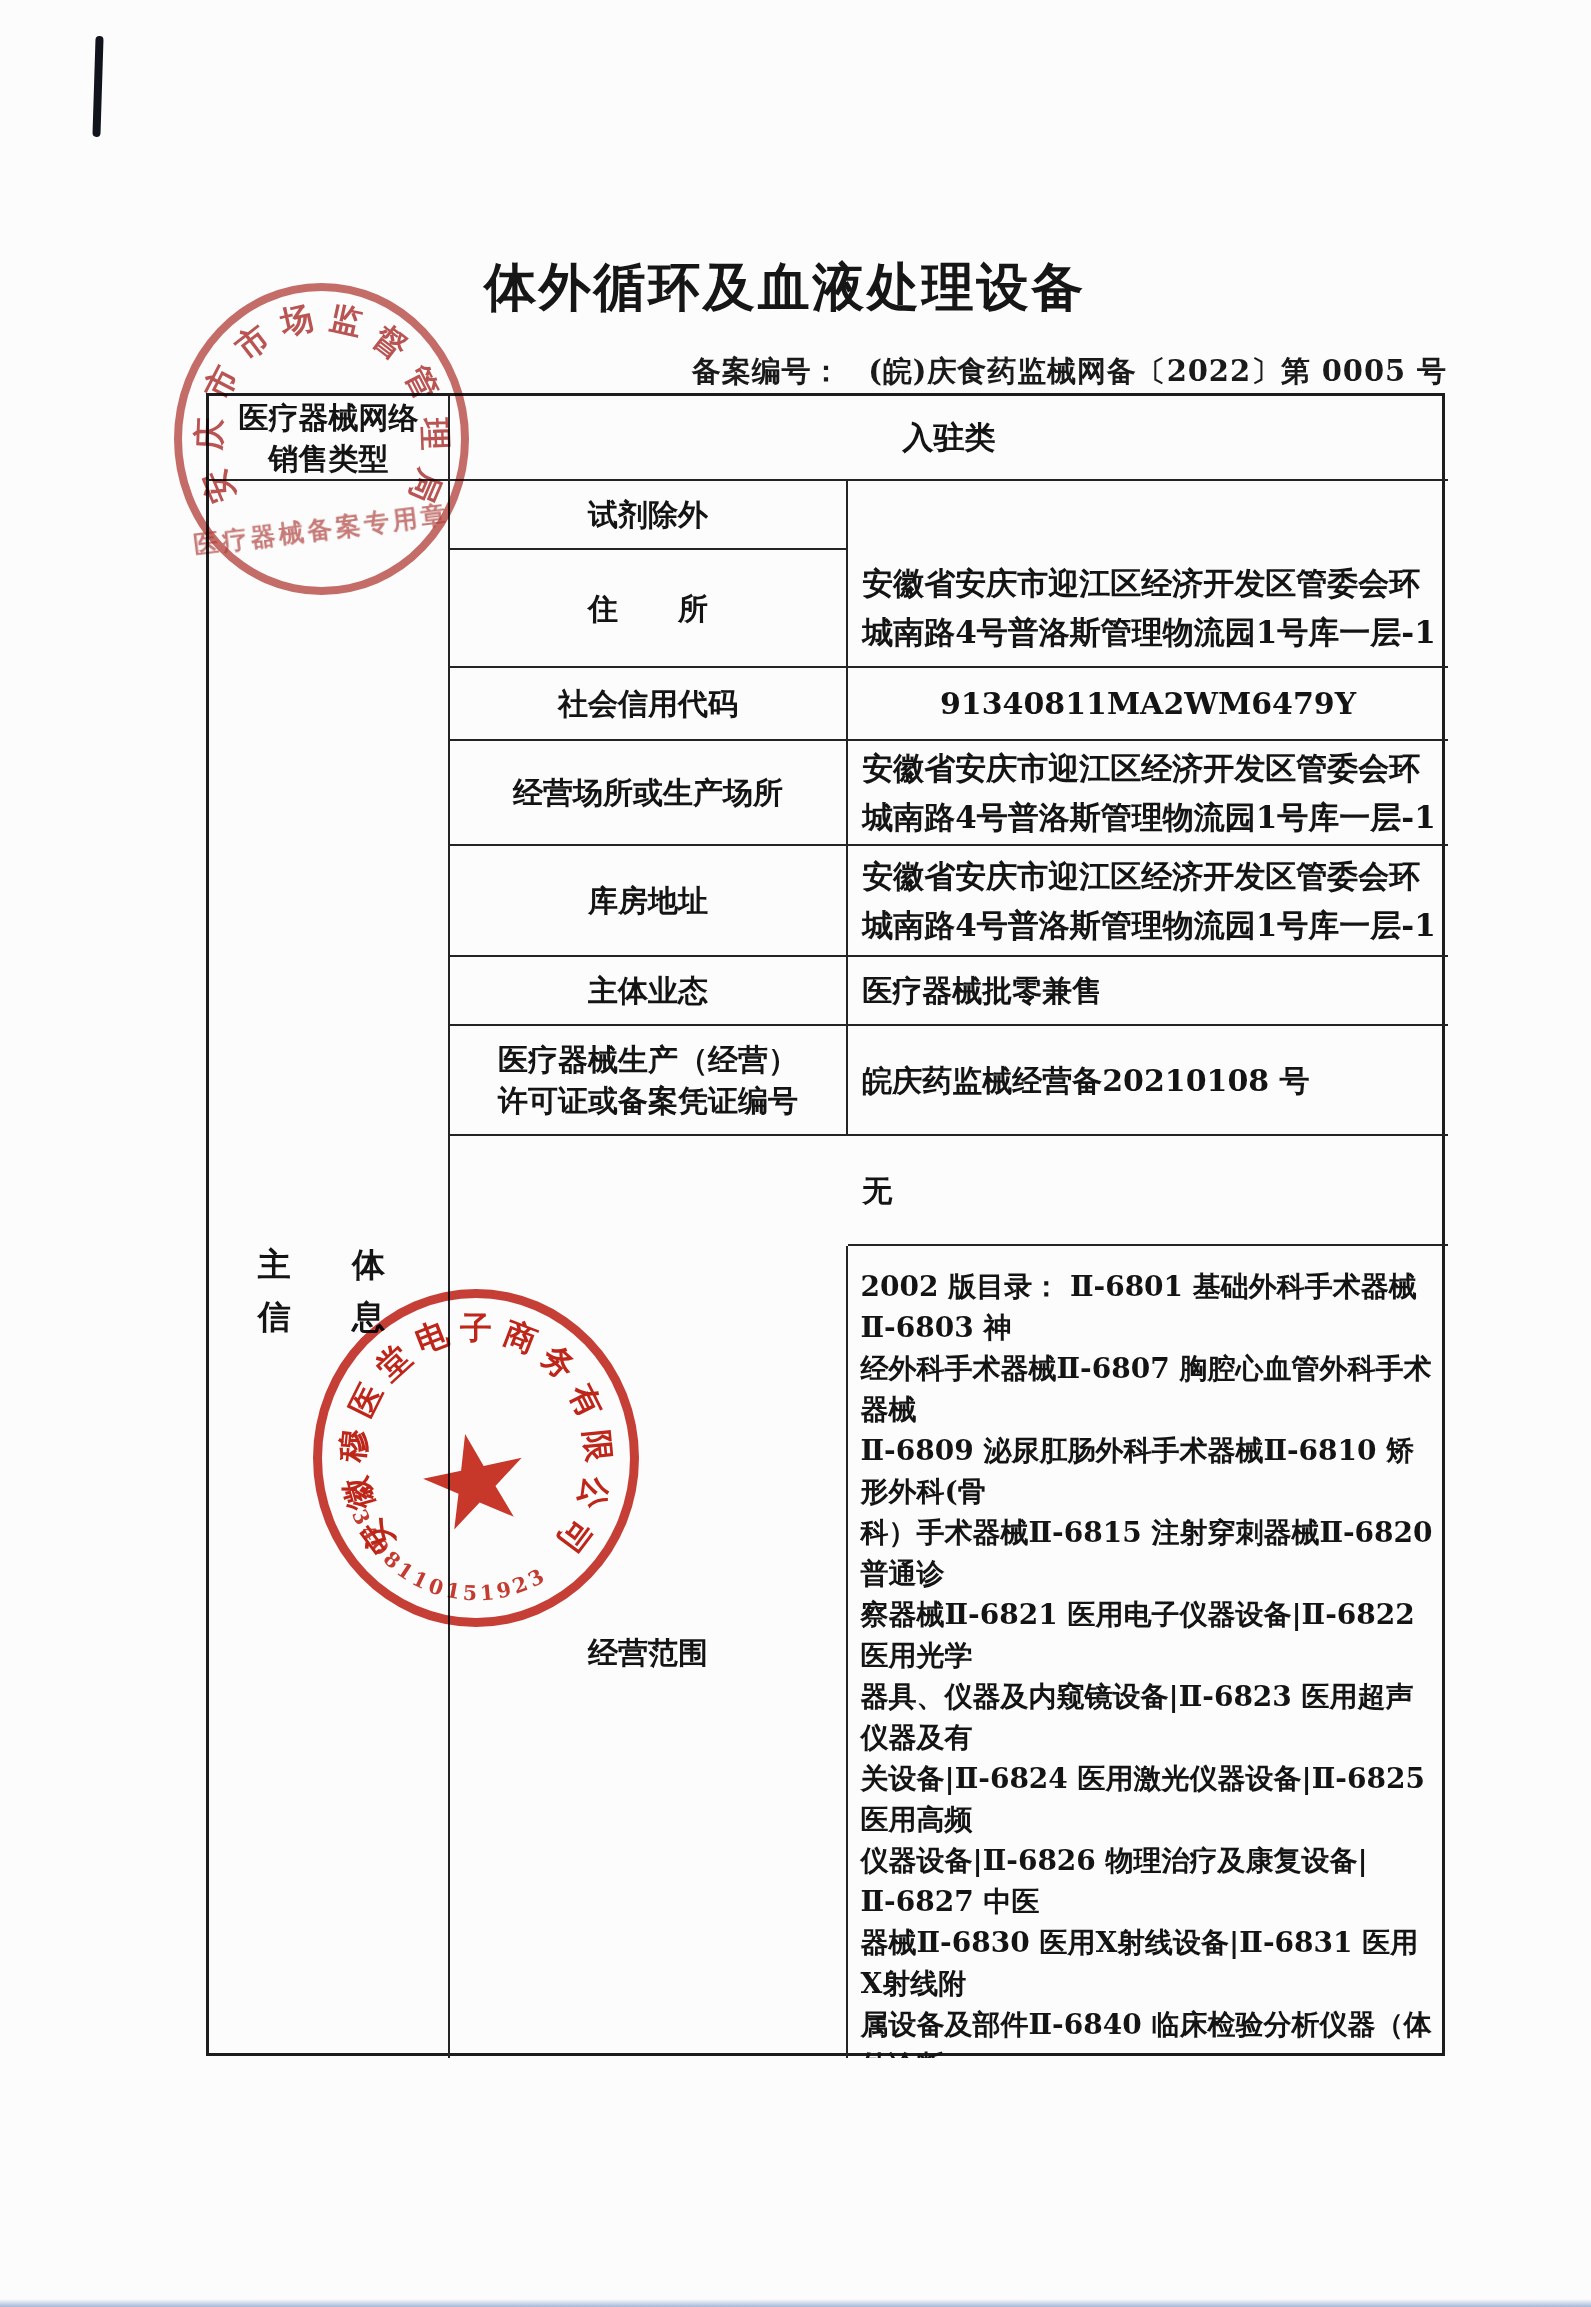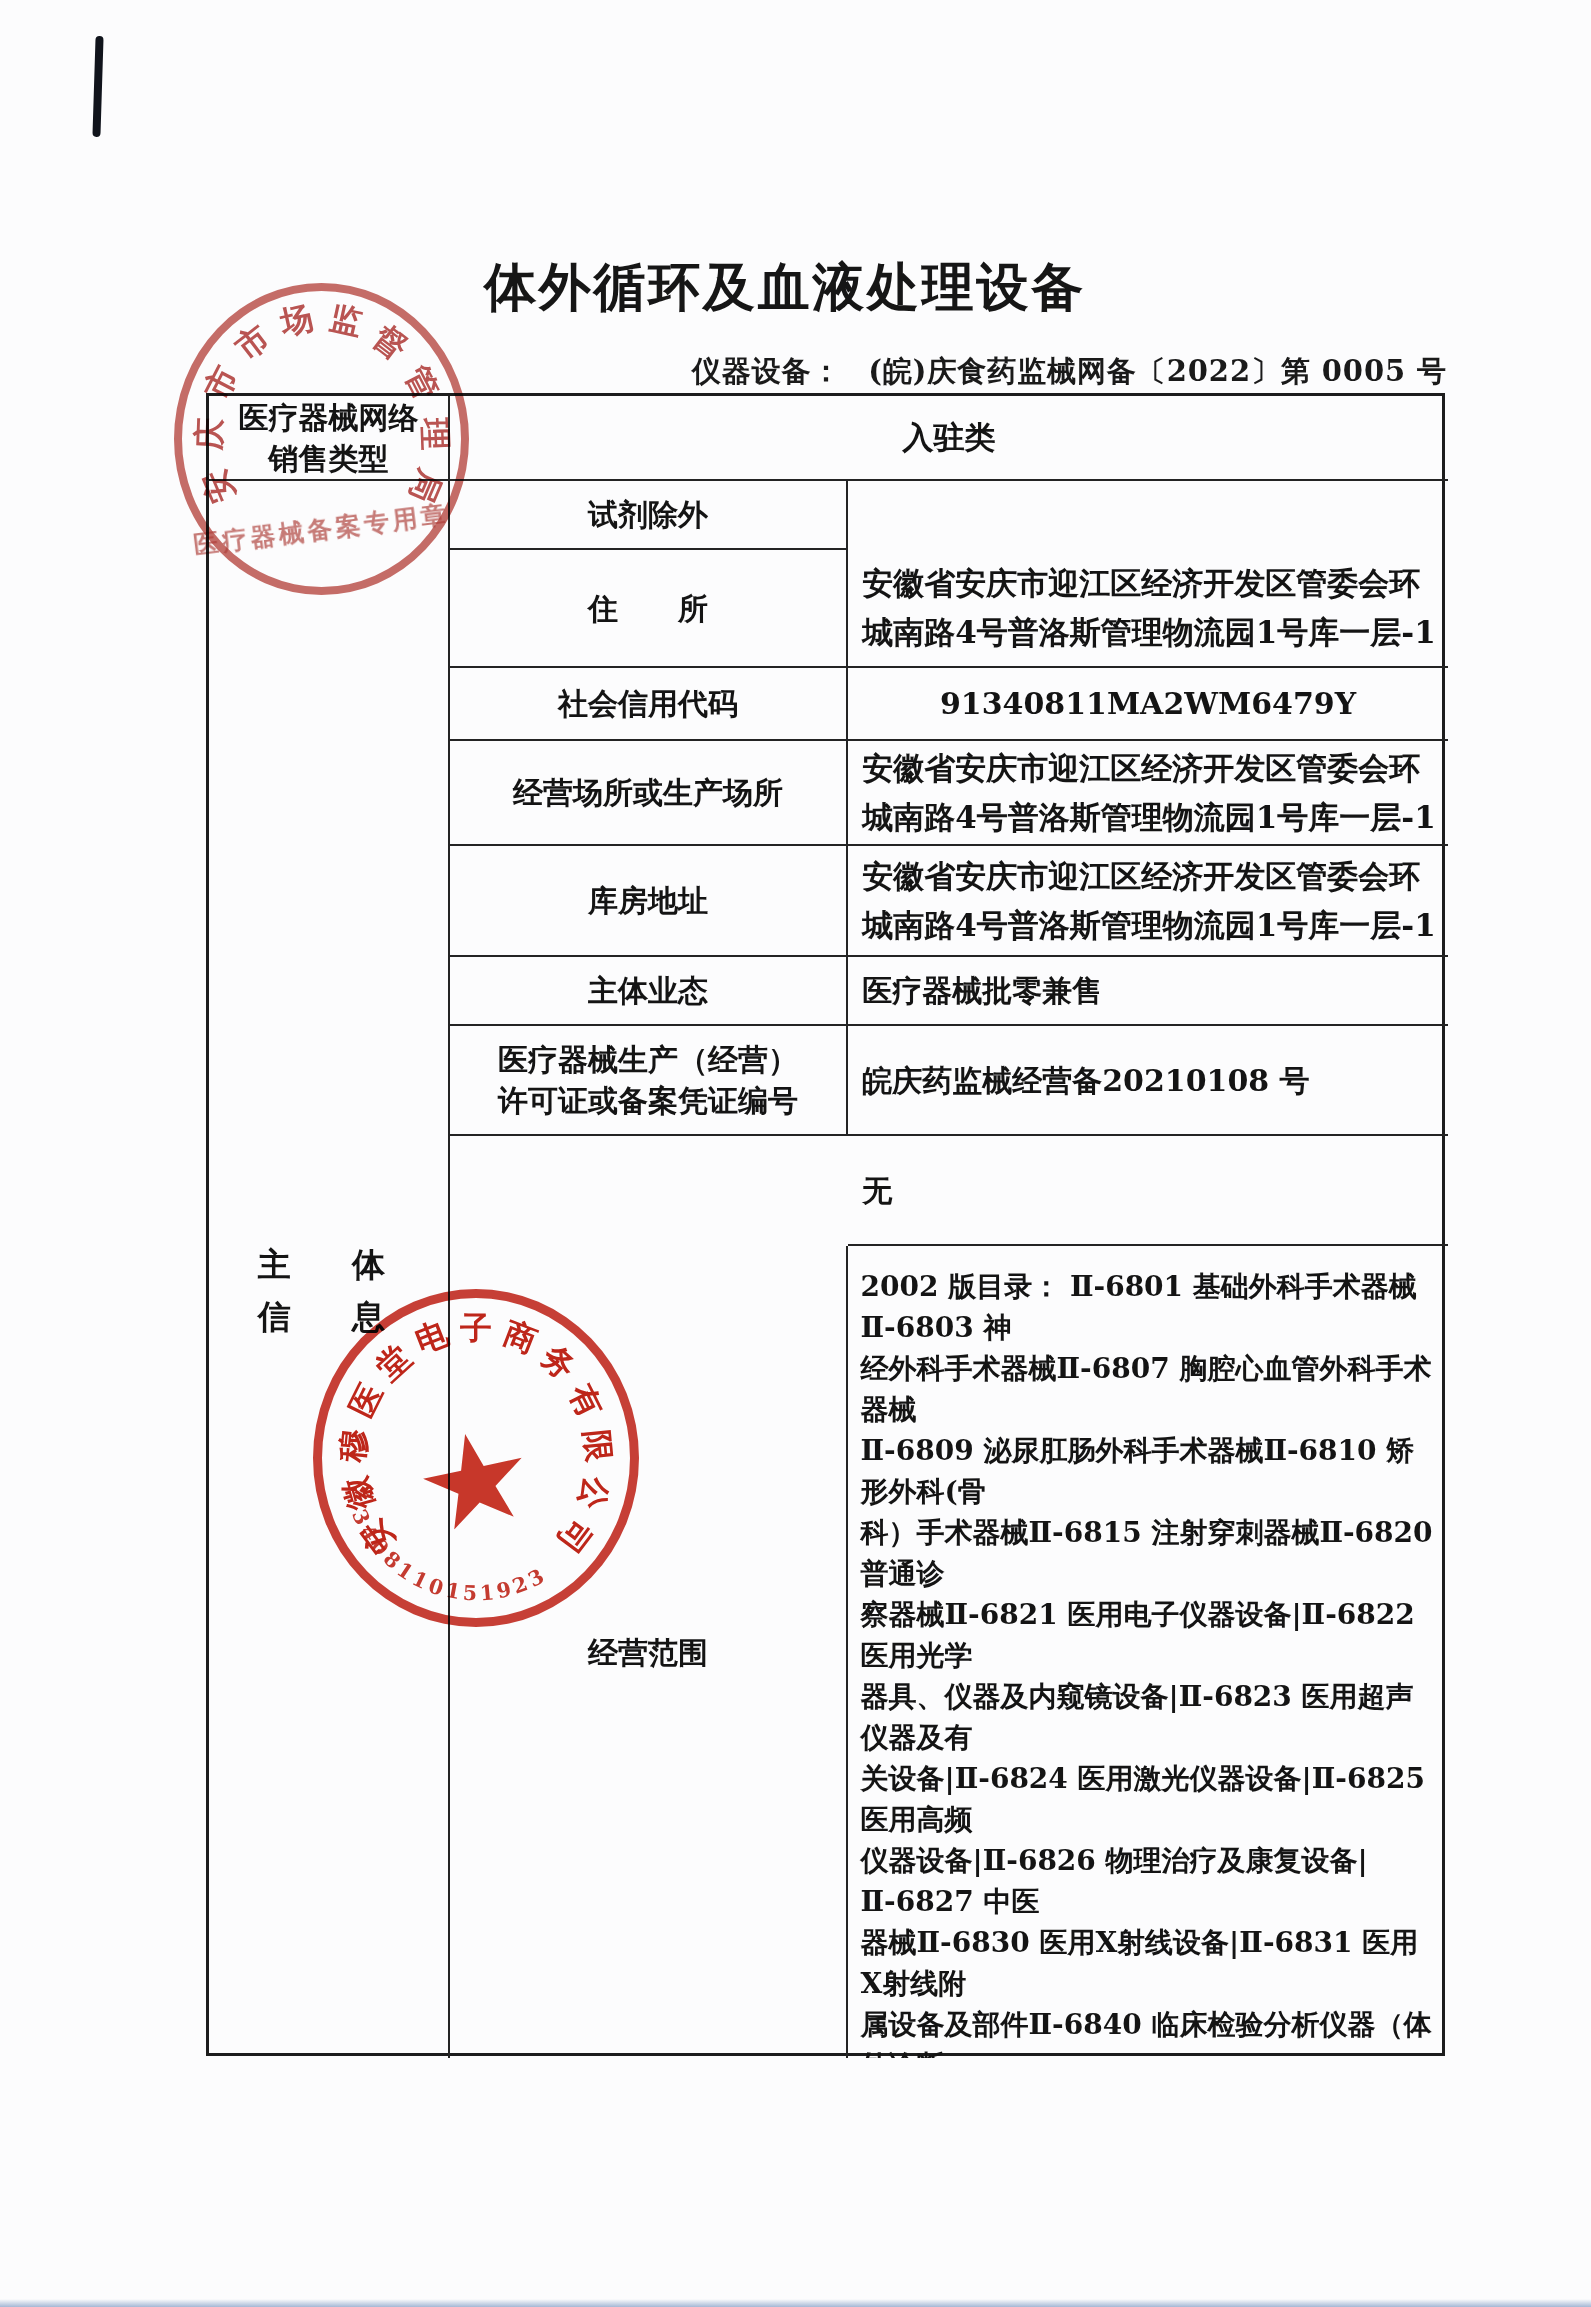--- a/index.html
+++ b/index.html
@@ -90,21 +90,21 @@
 </head>
 <body>
 
 <div class="page">
 
   <div class="pen-mark"></div>
 
   <h1 class="doc-title">体外循环及血液处理设备</h1>
 
   <div class="filing-line">
-    <span>仪器设备：</span>
+    <span>备案编号：</span>
     <span>(皖)庆食药监械网备〔2022〕第 0005 号</span>
   </div>
 
   <div class="cert-table">
     <div class="cell type-label">医疗器械网络
 销售类型</div>
     <div class="cell type-value last-col">入驻类</div>
 
     <div class="cell section-cell">主　体
 信　息</div>

